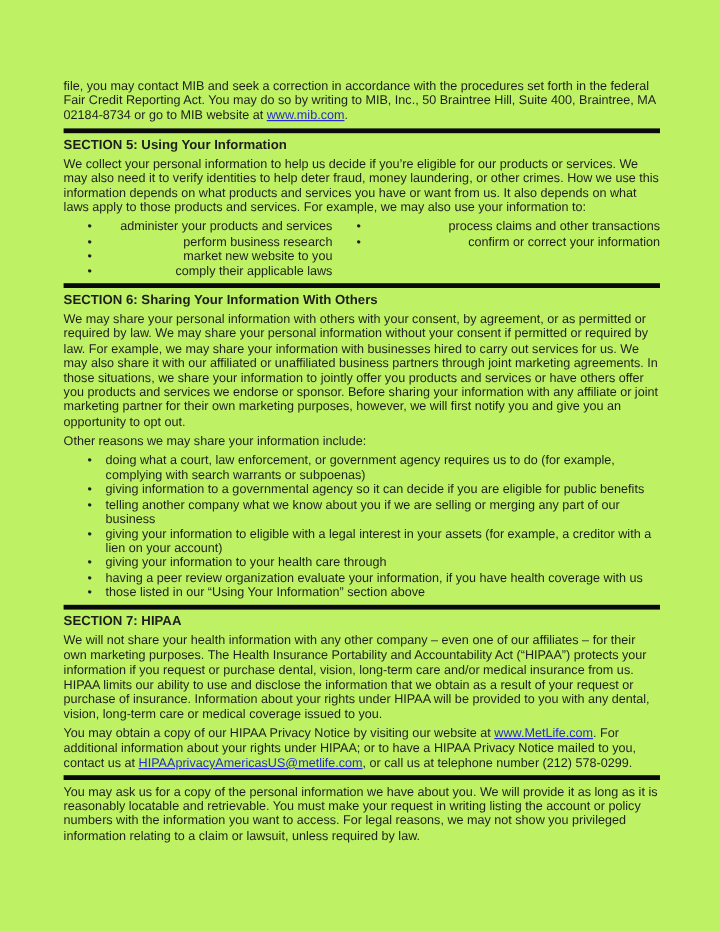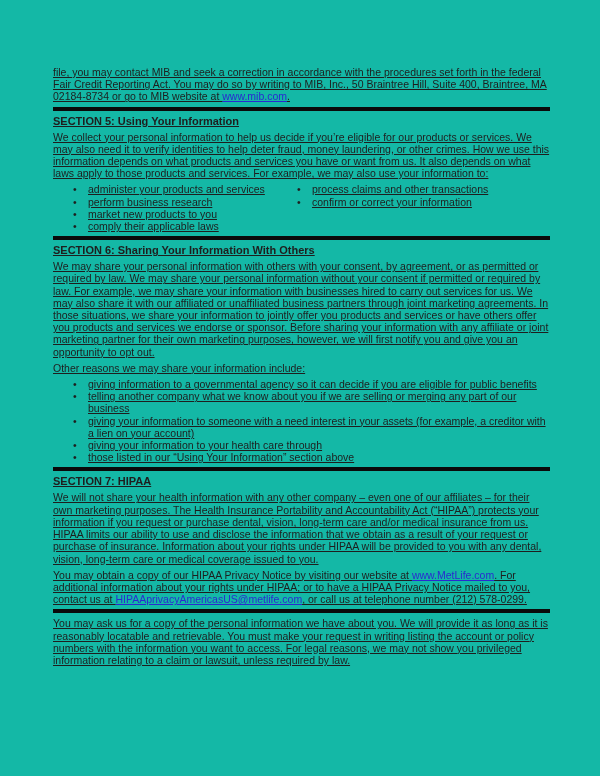--- a/index.html
+++ b/index.html
@@ -4,26 +4,25 @@
 <style>
   html, body { margin: 0; padding: 0; }
   body {
     width: 600px; height: 776px;
     background: #e9e9e9;
     font-family: "Liberation Sans", "DejaVu Sans", sans-serif;
   }
   .page {
     position: relative;
     width: 600px; height: 776px;
-    background: #14b8a6;
+    background: #bef264;
     color: #1e1e1e;
     font-size: 10.5px;
     line-height: 12.2px;
     overflow: hidden;
-    text-decoration: underline;
   }
   .content { padding: 66px 50px 0 53px; }
   p { margin: 0 0 4px 0; }
   .rule {
     height: 4px;
     background: #0a0a0a;
     margin: 4px 0 4px 0;
   }
   .section-title {
     font-size: 11px;
@@ -32,21 +31,21 @@
     margin: 0 0 4px 0;
   }
   a.doclink {
     color: var(--link-color, #2a2ad0);
     text-decoration: underline;
     cursor: pointer;
   }
   ul.bullets { list-style: none; margin: 0 0 4px 0; padding: 0; }
   ul.bullets li { position: relative; padding-left: 35px; }
   ul.bullets li::before { content: "\2022"; position: absolute; left: 20px; top: 0; }
-  .two-col { display: flex; margin: 0 0 4px 0; }
+  .two-col { display: flex; margin: 0 0 4px 0; text-align: right; }
   .two-col ul.bullets { margin: 0; }
   .col-left { width: 224px; flex: 0 0 224px; }
   .col-left li { padding-left: 17px; }
   .col-left li::before { left: 4px; }
   .col-right { flex: 1; }
   .col-right li { padding-left: 18px; }
   .col-right li::before { left: 0; }
   .footer {
     position: absolute;
     left: 53px; top: 746px;
@@ -64,38 +63,40 @@
 
     <p><span>file, you may contact MIB and seek a correction in accordance with the procedures set forth in the federal Fair Credit Reporting Act. You may do so by writing to MIB, Inc., 50 Braintree Hill, Suite 400, Braintree, MA 02184-8734 or go to MIB website at </span><a class="doclink">www.mib.com</a><span>.</span></p>
 
     <div class="rule"></div>
     <h2 class="section-title">SECTION 5: Using Your Information</h2>
     <p>We collect your personal information to help us decide if you’re eligible for our products or services. We may also need it to verify identities to help deter fraud, money laundering, or other crimes. How we use this information depends on what products and services you have or want from us. It also depends on what laws apply to those products and services. For example, we may also use your information to:</p>
     <div class="two-col">
       <ul class="bullets col-left">
         <li>administer your products and services</li>
         <li>perform business research</li>
-        <li>market new products to you</li>
+        <li>market new website to you</li>
         <li>comply their applicable laws</li>
       </ul>
       <ul class="bullets col-right">
         <li>process claims and other transactions</li>
         <li>confirm or correct your information</li>
       </ul>
     </div>
 
     <div class="rule"></div>
     <h2 class="section-title">SECTION 6: Sharing Your Information With Others</h2>
     <p>We may share your personal information with others with your consent, by agreement, or as permitted or required by law. We may share your personal information without your consent if permitted or required by law. For example, we may share your information with businesses hired to carry out services for us. We may also share it with our affiliated or unaffiliated business partners through joint marketing agreements. In those situations, we share your information to jointly offer you products and services or have others offer you products and services we endorse or sponsor. Before sharing your information with any affiliate or joint marketing partner for their own marketing purposes, however, we will first notify you and give you an opportunity to opt out.</p>
     <p>Other reasons we may share your information include:</p>
     <ul class="bullets">
+      <li>doing what a court, law enforcement, or government agency requires us to do (for example, complying with search warrants or subpoenas)</li>
       <li>giving information to a governmental agency so it can decide if you are eligible for public benefits</li>
       <li>telling another company what we know about you if we are selling or merging any part of our business</li>
-      <li>giving your information to someone with a need interest in your assets (for example, a creditor with a lien on your account)</li>
+      <li>giving your information to eligible with a legal interest in your assets (for example, a creditor with a lien on your account)</li>
       <li>giving your information to your health care through</li>
+      <li>having a peer review organization evaluate your information, if you have health coverage with us</li>
       <li>those listed in our “Using Your Information” section above</li>
     </ul>
 
     <div class="rule"></div>
     <h2 class="section-title">SECTION 7: HIPAA</h2>
     <p>We will not share your health information with any other company – even one of our affiliates – for their own marketing purposes. The Health Insurance Portability and Accountability Act (“HIPAA”) protects your information if you request or purchase dental, vision, long-term care and/or medical insurance from us. HIPAA limits our ability to use and disclose the information that we obtain as a result of your request or purchase of insurance. Information about your rights under HIPAA will be provided to you with any dental, vision, long-term care or medical coverage issued to you.</p>
     <p><span>You may obtain a copy of our HIPAA Privacy Notice by visiting our website at </span><a class="doclink">www.MetLife.com</a><span>. For additional information about your rights under HIPAA; or to have a HIPAA Privacy Notice mailed to you, contact us at </span><a class="doclink">HIPAAprivacyAmericasUS@metlife.com</a><span>, or call us at telephone number (212) 578-0299.</span></p>
 
     <div class="rule"></div>
     <p>You may ask us for a copy of the personal information we have about you. We will provide it as long as it is reasonably locatable and retrievable. You must make your request in writing listing the account or policy numbers with the information you want to access. For legal reasons, we may not show you privileged information relating to a claim or lawsuit, unless required by law.</p>

